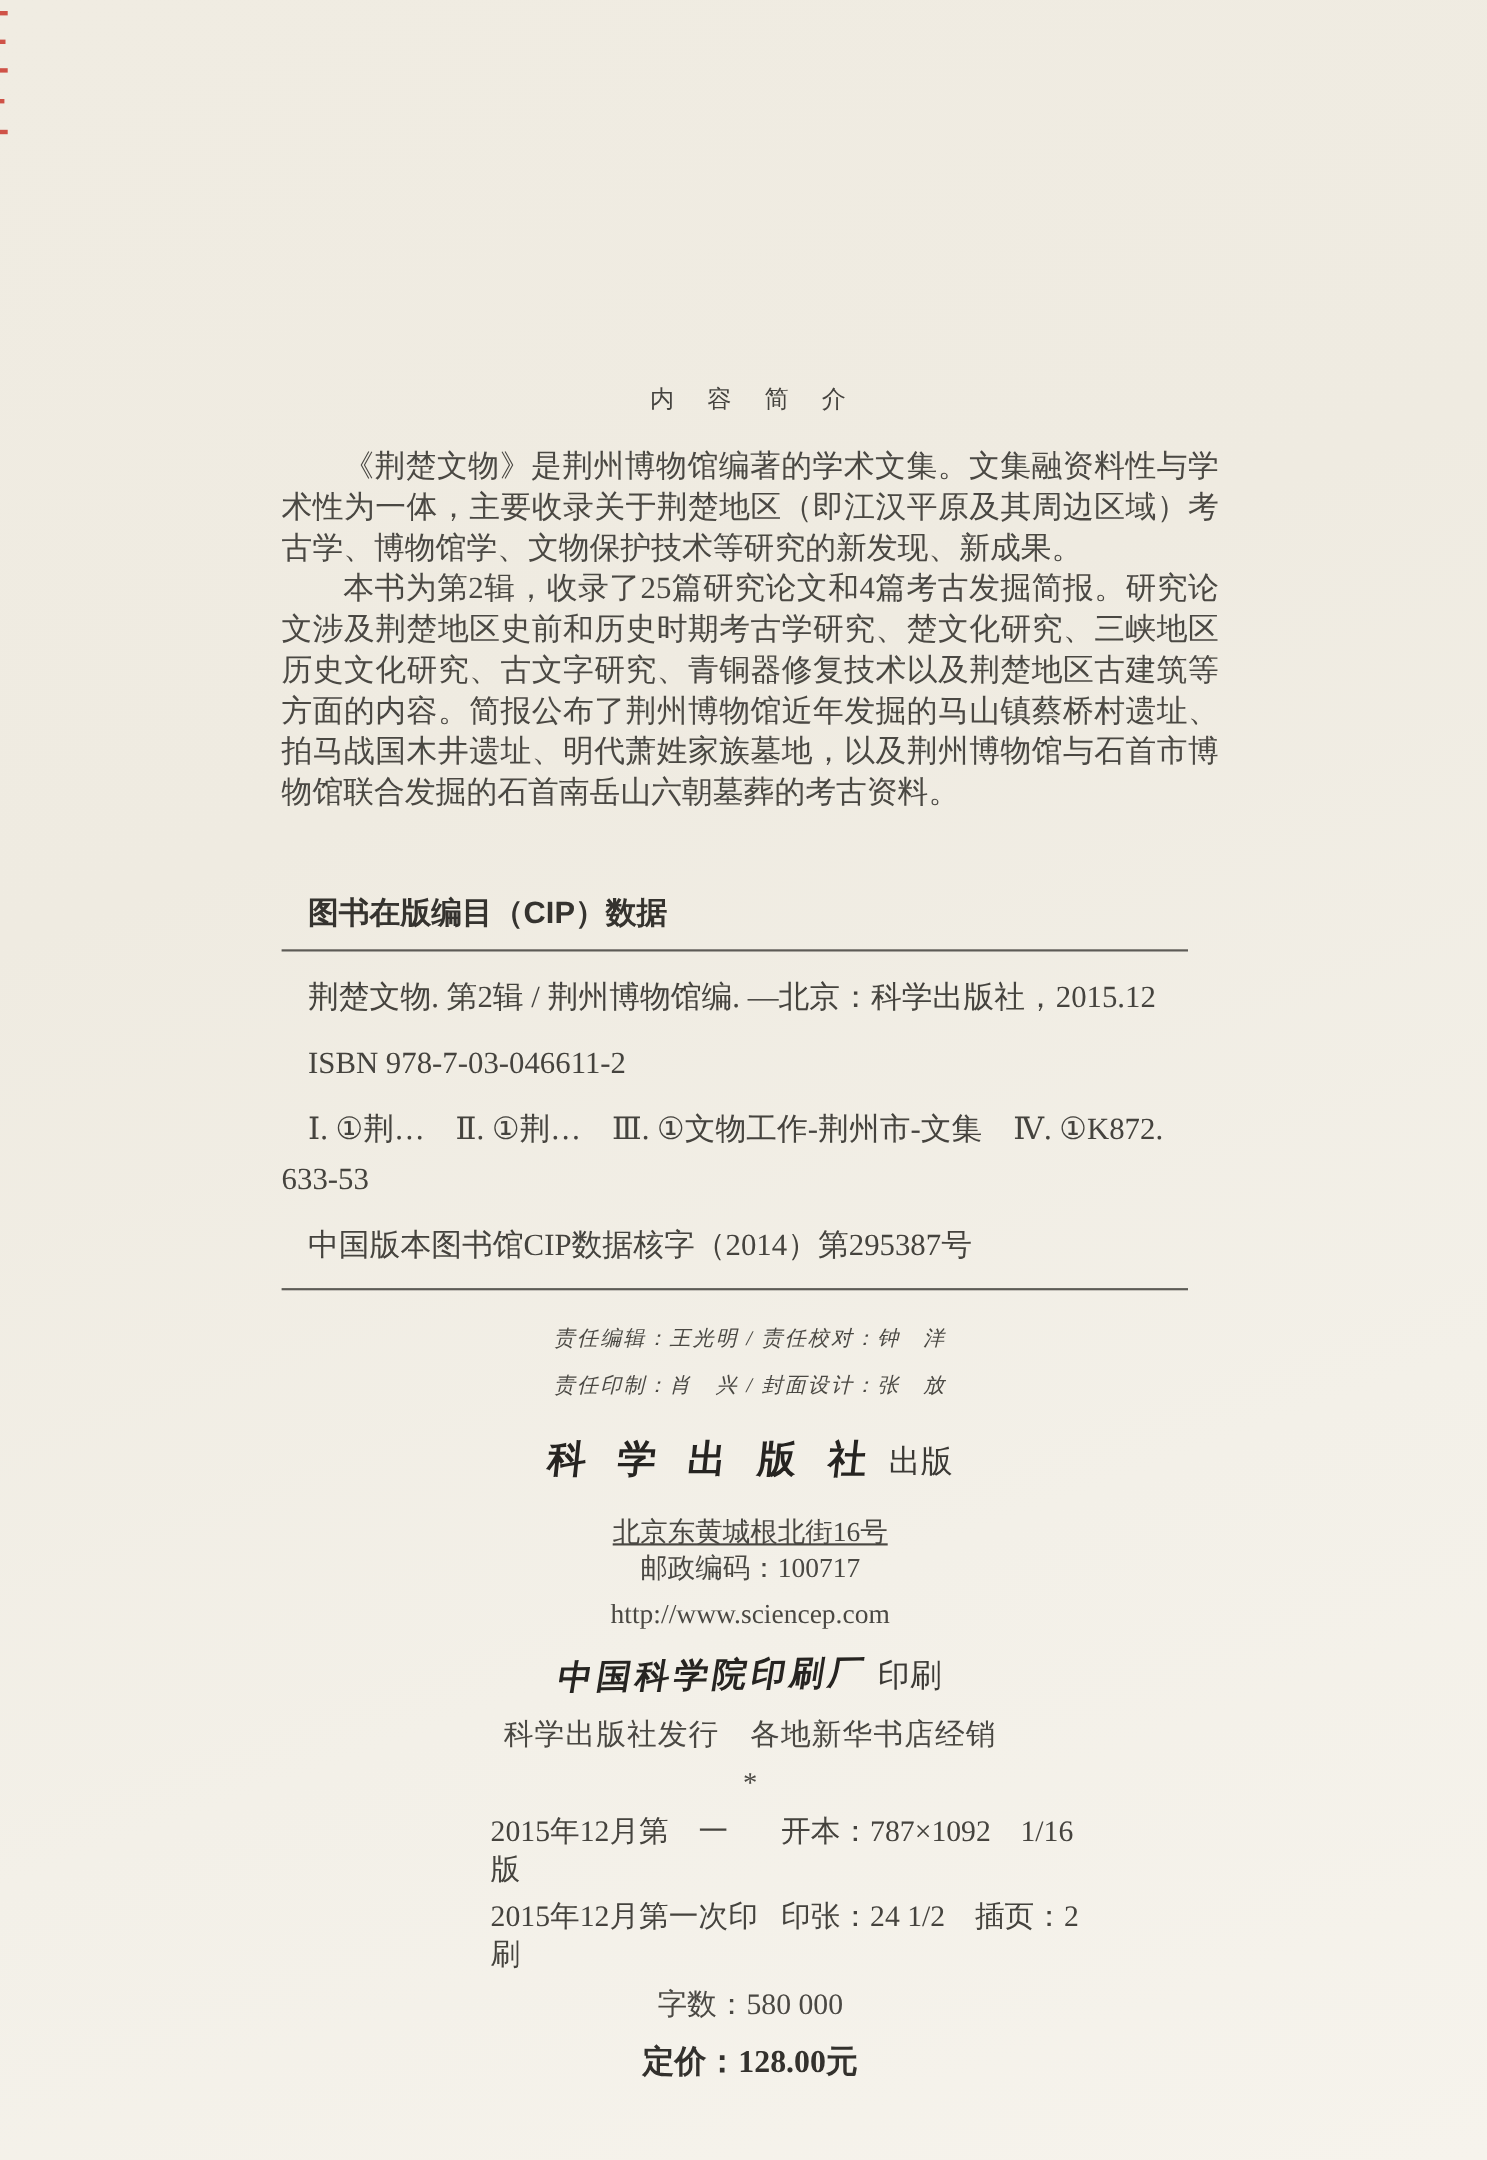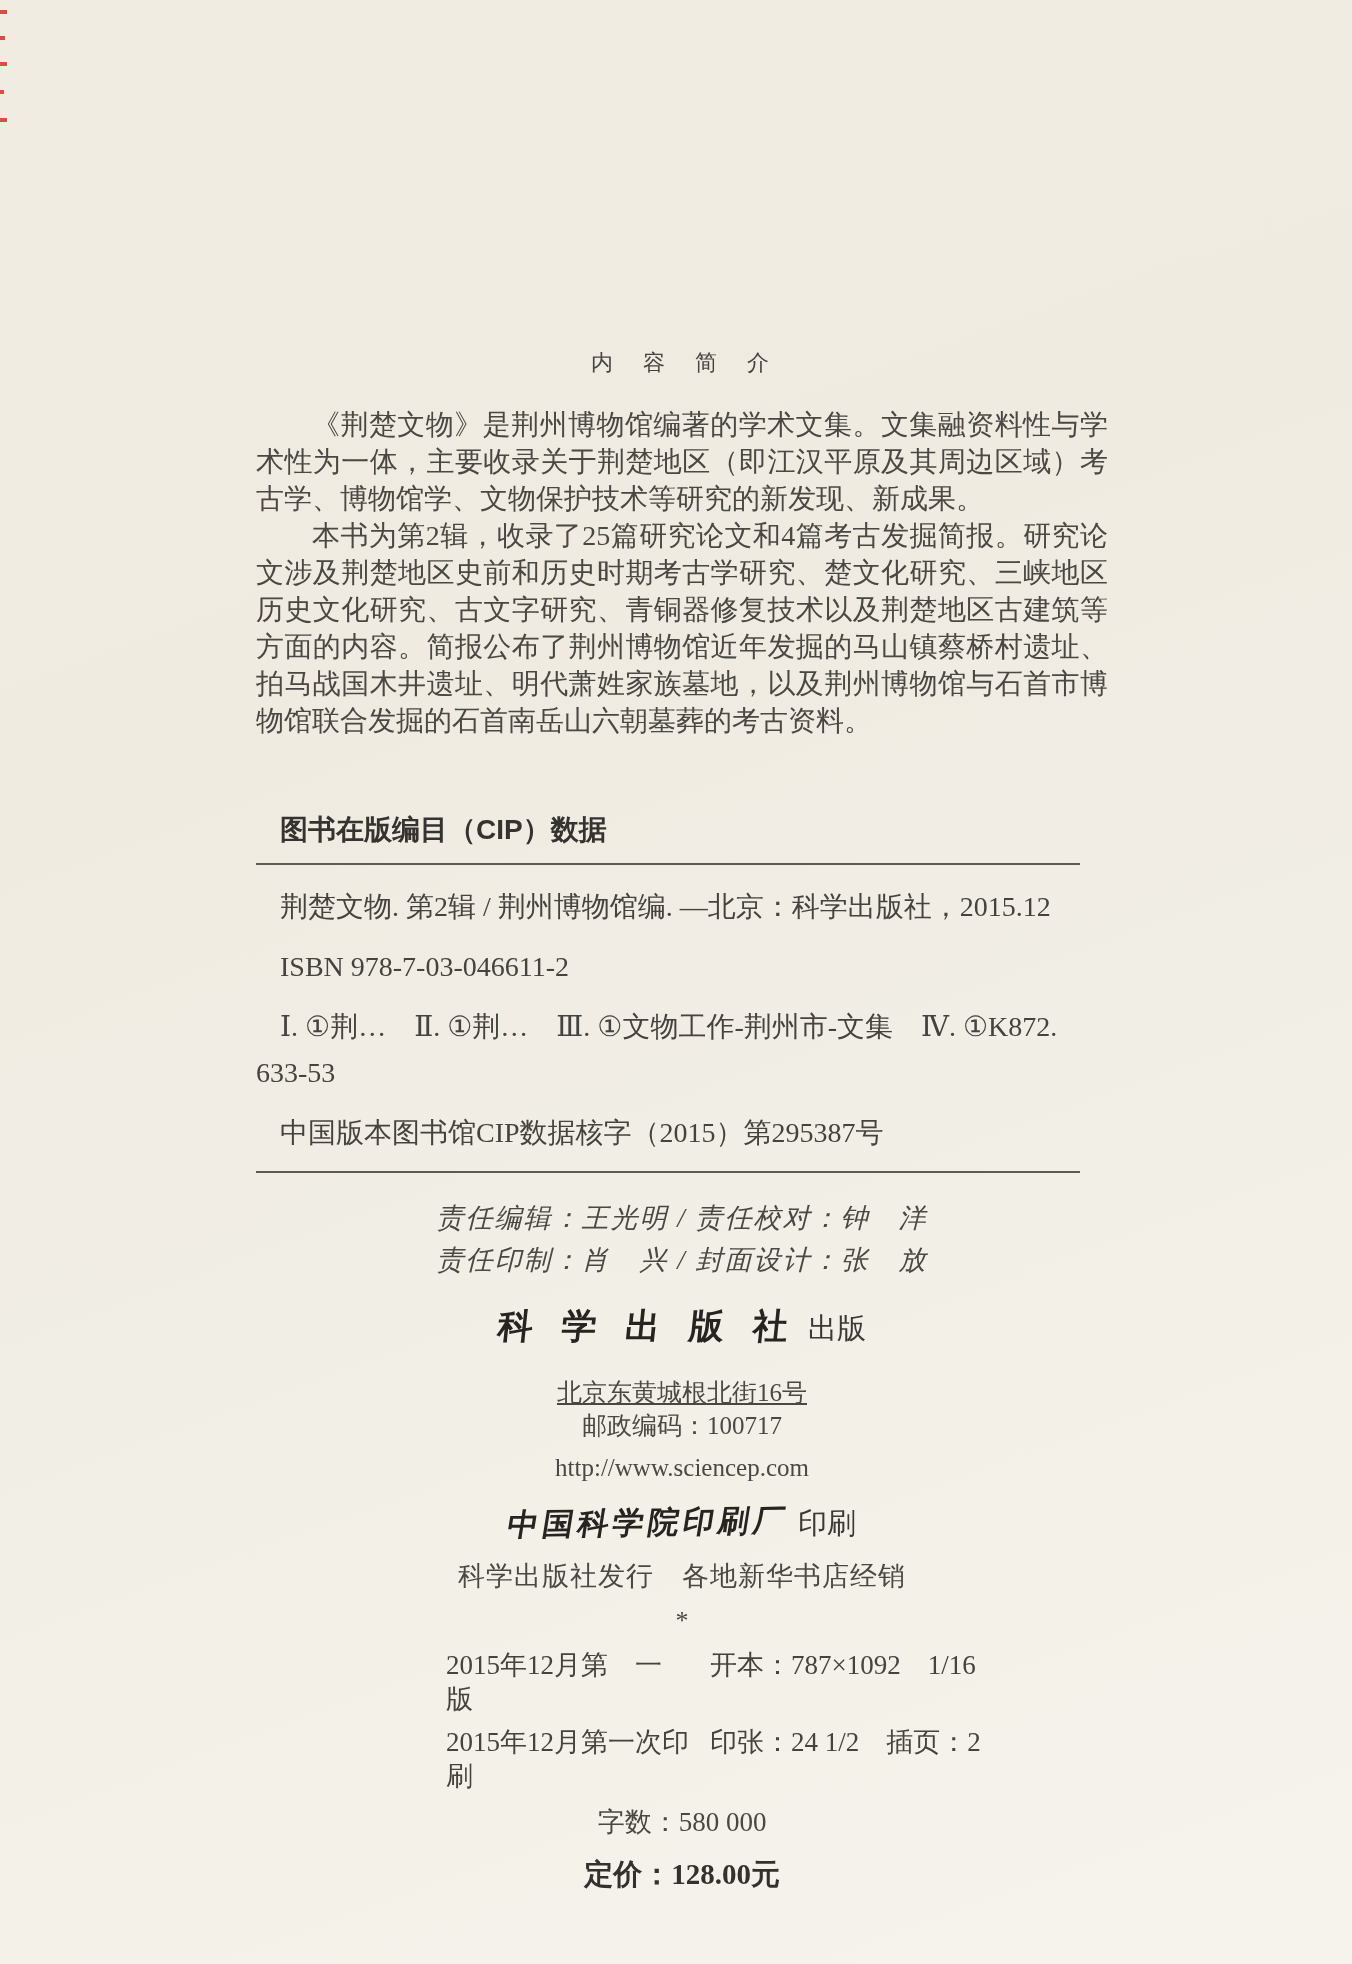--- a/index.html
+++ b/index.html
@@ -40,21 +40,21 @@
   }
   .cip-rule{border:none;border-top:2px solid #5d5b56;margin:14px 0 0 0;width:824px;}
   .cip-body{padding-left:24px;font-size:28px;color:#45433e;}
   .cip-line{margin-top:20px;line-height:40px;}
   .cip-line.first{margin-top:22px;}
   .cip-cont{margin-top:6px;margin-left:-24px;line-height:40px;}
   .cip-rule2{border:none;border-top:2px solid #5d5b56;margin:18px 0 0 0;width:824px;}
 
   .credits{margin-top:24px;text-align:center;}
   .credit-line{
-    font-size:27px;line-height:42px;color:#4a4843;
+    font-size:19px;line-height:42px;color:#4a4843;
     font-style:italic;letter-spacing:2px;
     font-family:"Liberation Serif","DejaVu Serif",serif;
   }
 
   .pub-logo-line{margin-top:22px;text-align:center;color:#2f2d2a;}
   .calligraphy{
     display:inline-block;font-weight:700;font-size:35px;letter-spacing:10px;
     transform:skewX(-6deg);color:#262421;
     font-family:"Liberation Serif","DejaVu Serif",serif;
   }
@@ -99,21 +99,21 @@
     </div>
 
     <div class="cip">
       <div class="cip-header">图书在版编目（CIP）数据</div>
       <hr class="cip-rule">
       <div class="cip-body">
         <div class="cip-line first">荆楚文物. 第2辑 / 荆州博物馆编. —北京：科学出版社，2015.12</div>
         <div class="cip-line">ISBN 978-7-03-046611-2</div>
         <div class="cip-line">Ⅰ. ①荆…　Ⅱ. ①荆…　Ⅲ. ①文物工作-荆州市-文集　Ⅳ. ①K872.</div>
         <div class="cip-cont">633-53</div>
-        <div class="cip-line">中国版本图书馆CIP数据核字（2015）第295387号</div>
+        <div class="cip-line">中国版本图书馆CIP数据核字（2014）第295387号</div>
       </div>
       <hr class="cip-rule2">
     </div>
 
     <div class="credits">
       <div class="credit-line">责任编辑：王光明 / 责任校对：钟　洋</div>
       <div class="credit-line">责任印制：肖　兴 / 封面设计：张　放</div>
     </div>
 
     <div class="pub-logo-line">

